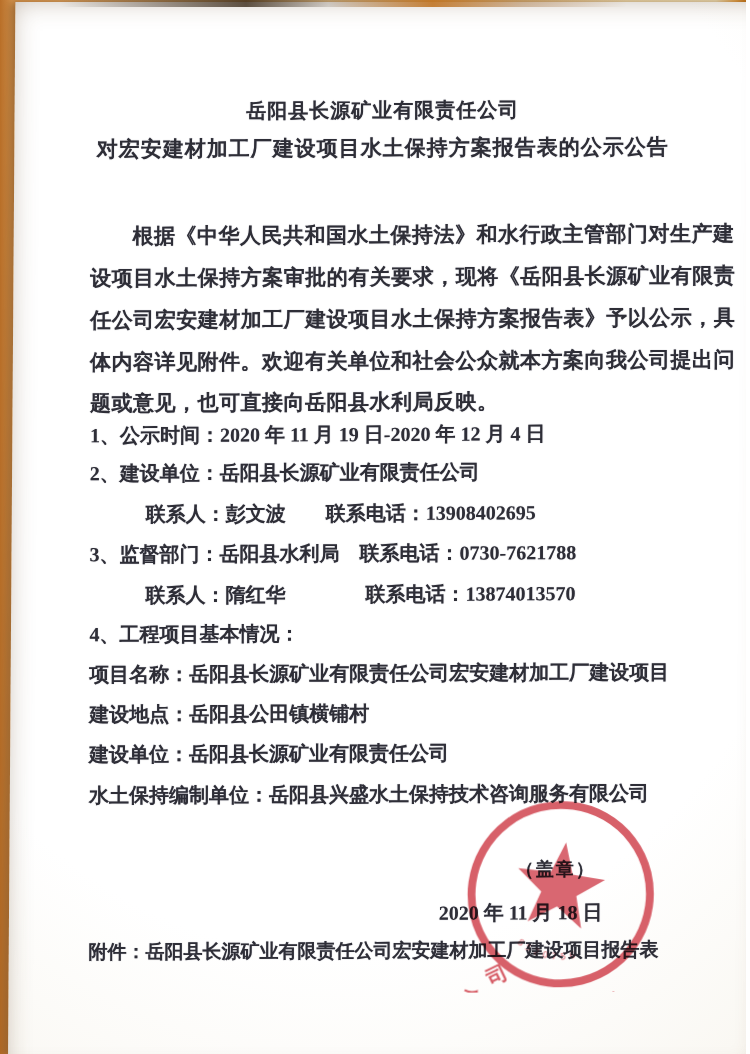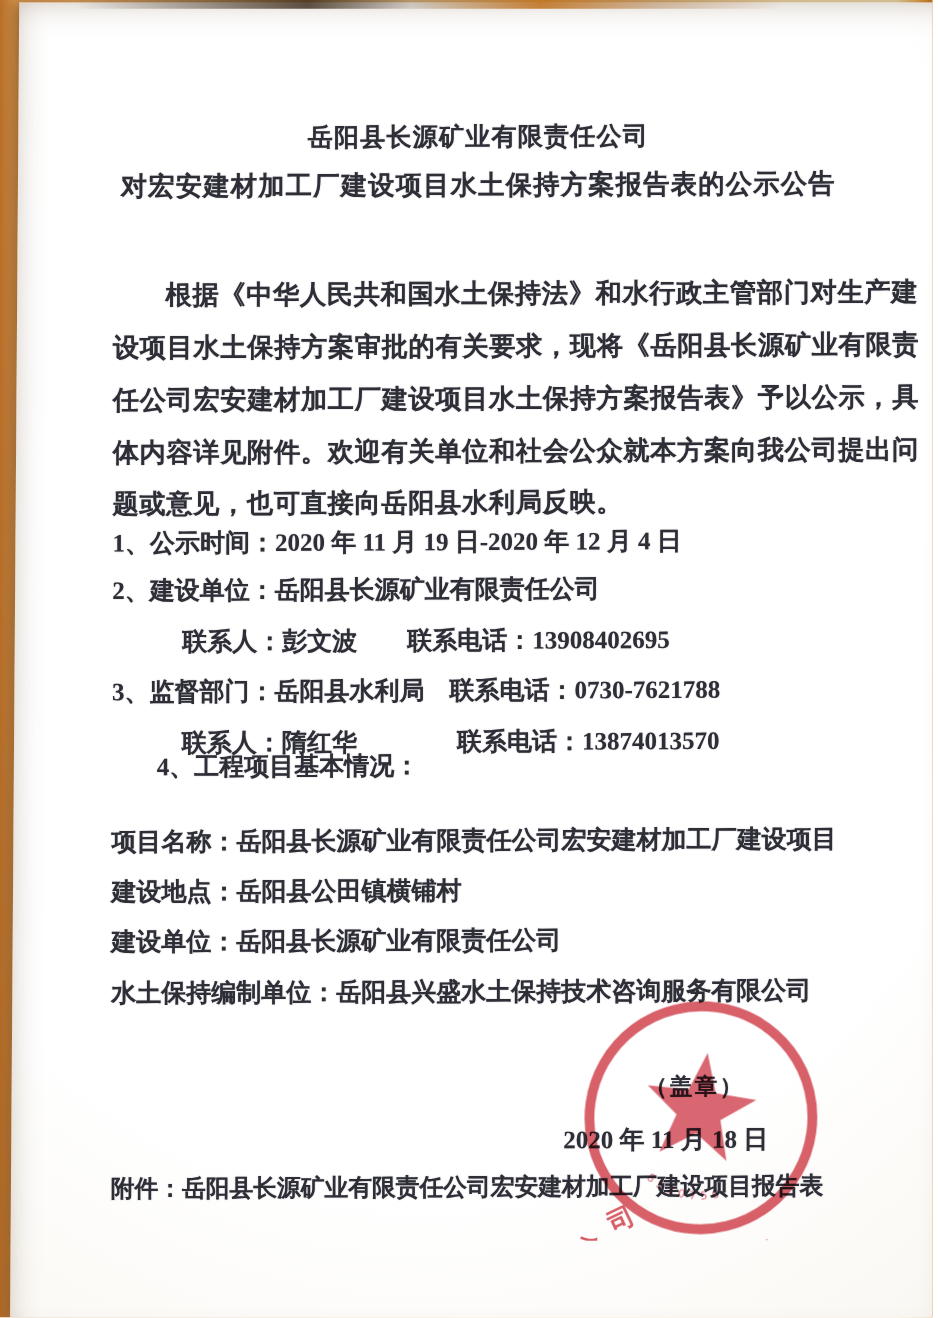--- a/index.html
+++ b/index.html
@@ -45,27 +45,27 @@
   .p1{top:220px;padding-left:42px;width:532px;}
   .p2{top:262px;}
   .p3{top:304px;}
   .p4{top:346px;}
   .p5{top:387px;font-size:21px;letter-spacing:.5px;}
   .i1{top:420px;}
   .i2{top:458px;}
   .c1{top:499px;left:134px;}
   .i3{top:539px;}
   .c2{top:580px;left:134px;}
-  .i4{top:599px;margin-left:36px;}
+  .i4{top:619px;}
   .f1{top:659px;}
   .f2{top:699px;}
   .f3{top:739px;}
   .f4{top:780px;}
   .stamp-label{top:857px;left:505px;font-size:18px;letter-spacing:2px;}
-  .date{top:899px;left:428px;margin-left:12px;}
+  .date{top:899px;left:428px;}
   .attach{top:937px;font-size:19px;}
   .seal{
     position:absolute;left:452px;top:795px;width:196px;height:196px;
     mix-blend-mode:multiply;opacity:.9;filter:blur(.3px);
     z-index:5;pointer-events:none;
   }
   .seal svg{width:100%;height:100%;}
 </style>
 </head>
 <body>

